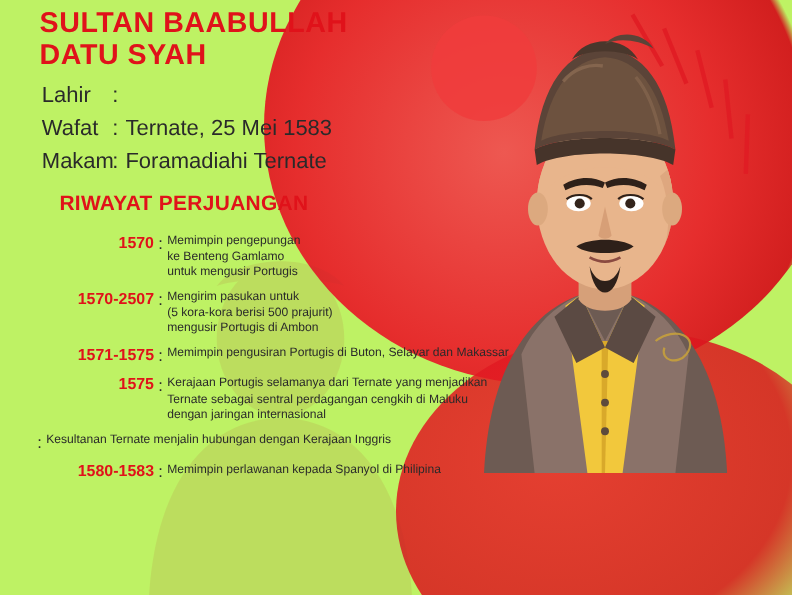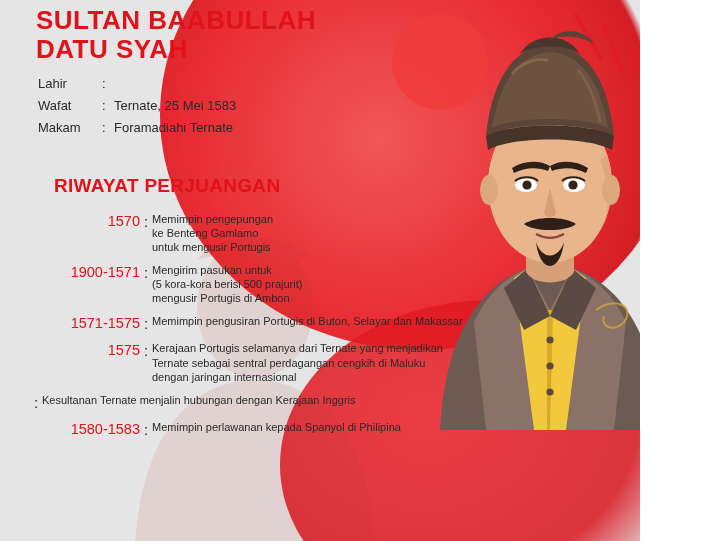--- a/index.html
+++ b/index.html
@@ -8,23 +8,23 @@
   }
   body {
     width: 720px;
     height: 541px;
     overflow: hidden;
     font-family: "Liberation Sans", sans-serif;
     background: #ffffff;
   }
   #poster {
     position: relative;
-    width: 640px;
+    width: 720px;
     height: 541px;
-    background: #e5e5e5;
+    background: #bef264;
     overflow: hidden;
   }
 
   
   .bg-watermark {
     position: absolute;
     left: 90px;
     top: 230px;
     width: 330px;
     height: 320px;
@@ -95,21 +95,21 @@
 
   .meta {
     position: absolute;
     left: 38px;
     top: 76px;
     width: 350px;
   }
   .meta-row {
     display: flex;
     align-items: center;
-    font-size: 13px;
+    font-size: 20px;
     color: #2a2a2a;
     margin-bottom: 7px;
   }
   .meta-label {
     width: 64px;
     flex: 0 0 64px;
   }
   .meta-colon {
     width: 12px;
     flex: 0 0 12px;
@@ -137,21 +137,21 @@
   }
   .tl-row {
     display: flex;
     align-items: flex-start;
     margin-bottom: 9px;
   }
   .tl-year {
     flex: 0 0 110px;
     text-align: right;
     font-size: 14.5px;
-    font-weight: normal;
+    font-weight: bold;
     color: #e0121a;
     padding-top: 1px;
     white-space: nowrap;
   }
   .tl-colon {
     flex: 0 0 12px;
     text-align: center;
     font-size: 15px;
     color: #2a2a2a;
     padding-top: 1px;
@@ -277,21 +277,21 @@
 
   <div class="timeline">
     <div class="tl-row">
       <div class="tl-year">1570</div>
       <div class="tl-colon">:</div>
       <div class="tl-desc">Memimpin pengepungan
 ke Benteng Gamlamo
 untuk mengusir Portugis</div>
     </div>
     <div class="tl-row">
-      <div class="tl-year">1900-1571</div>
+      <div class="tl-year">1570-2507</div>
       <div class="tl-colon">:</div>
       <div class="tl-desc">Mengirim pasukan untuk
 (5 kora-kora berisi 500 prajurit)
 mengusir Portugis di Ambon</div>
     </div>
     <div class="tl-row">
       <div class="tl-year">1571-1575</div>
       <div class="tl-colon">:</div>
       <div class="tl-desc">Memimpin pengusiran Portugis di Buton, Selayar dan Makassar</div>
     </div>

